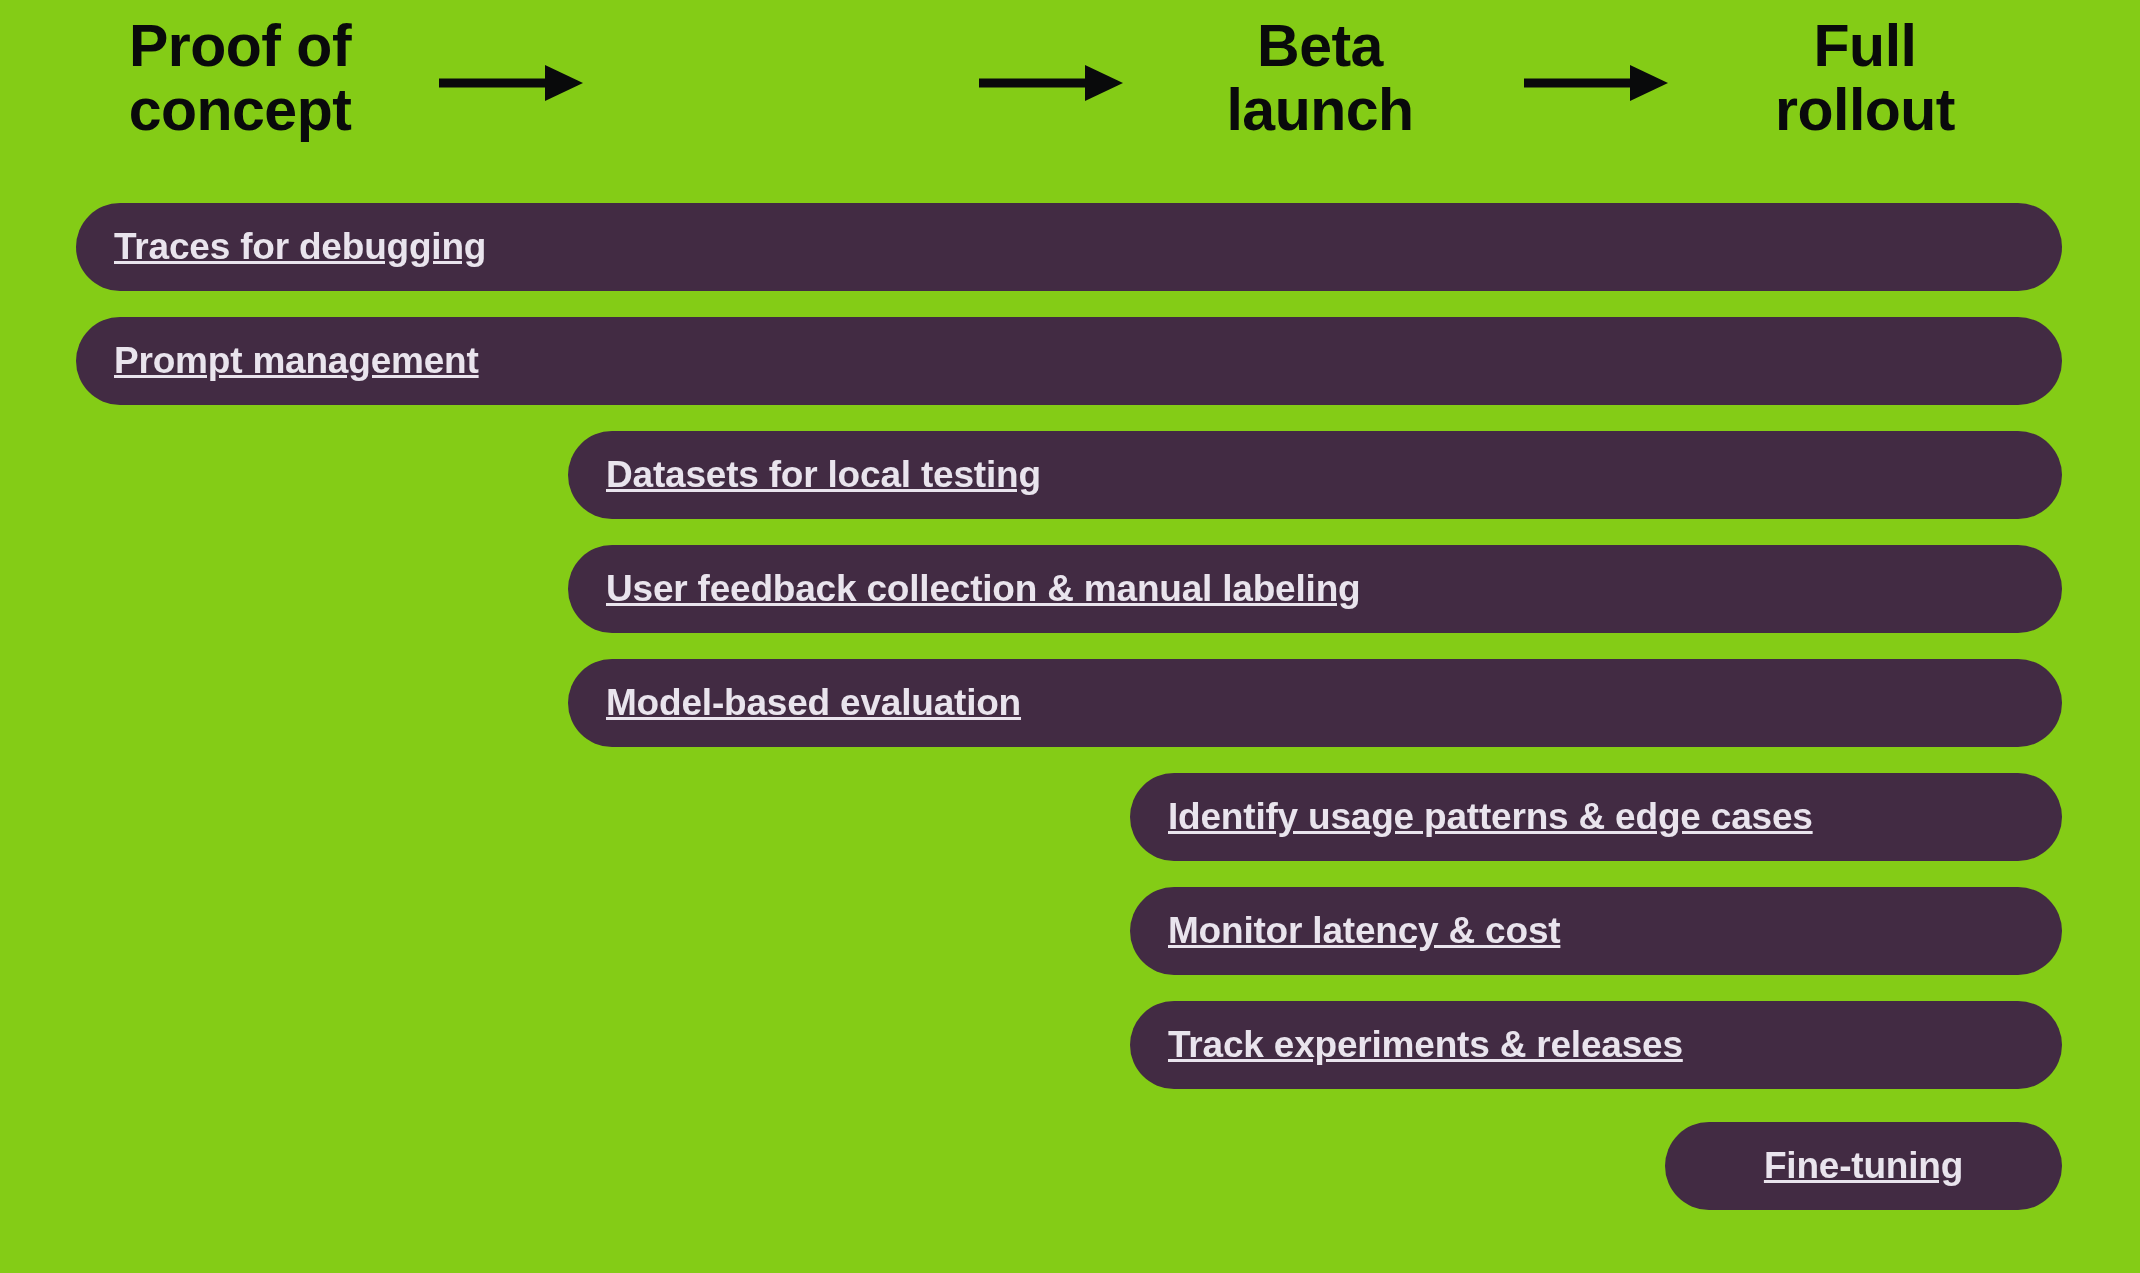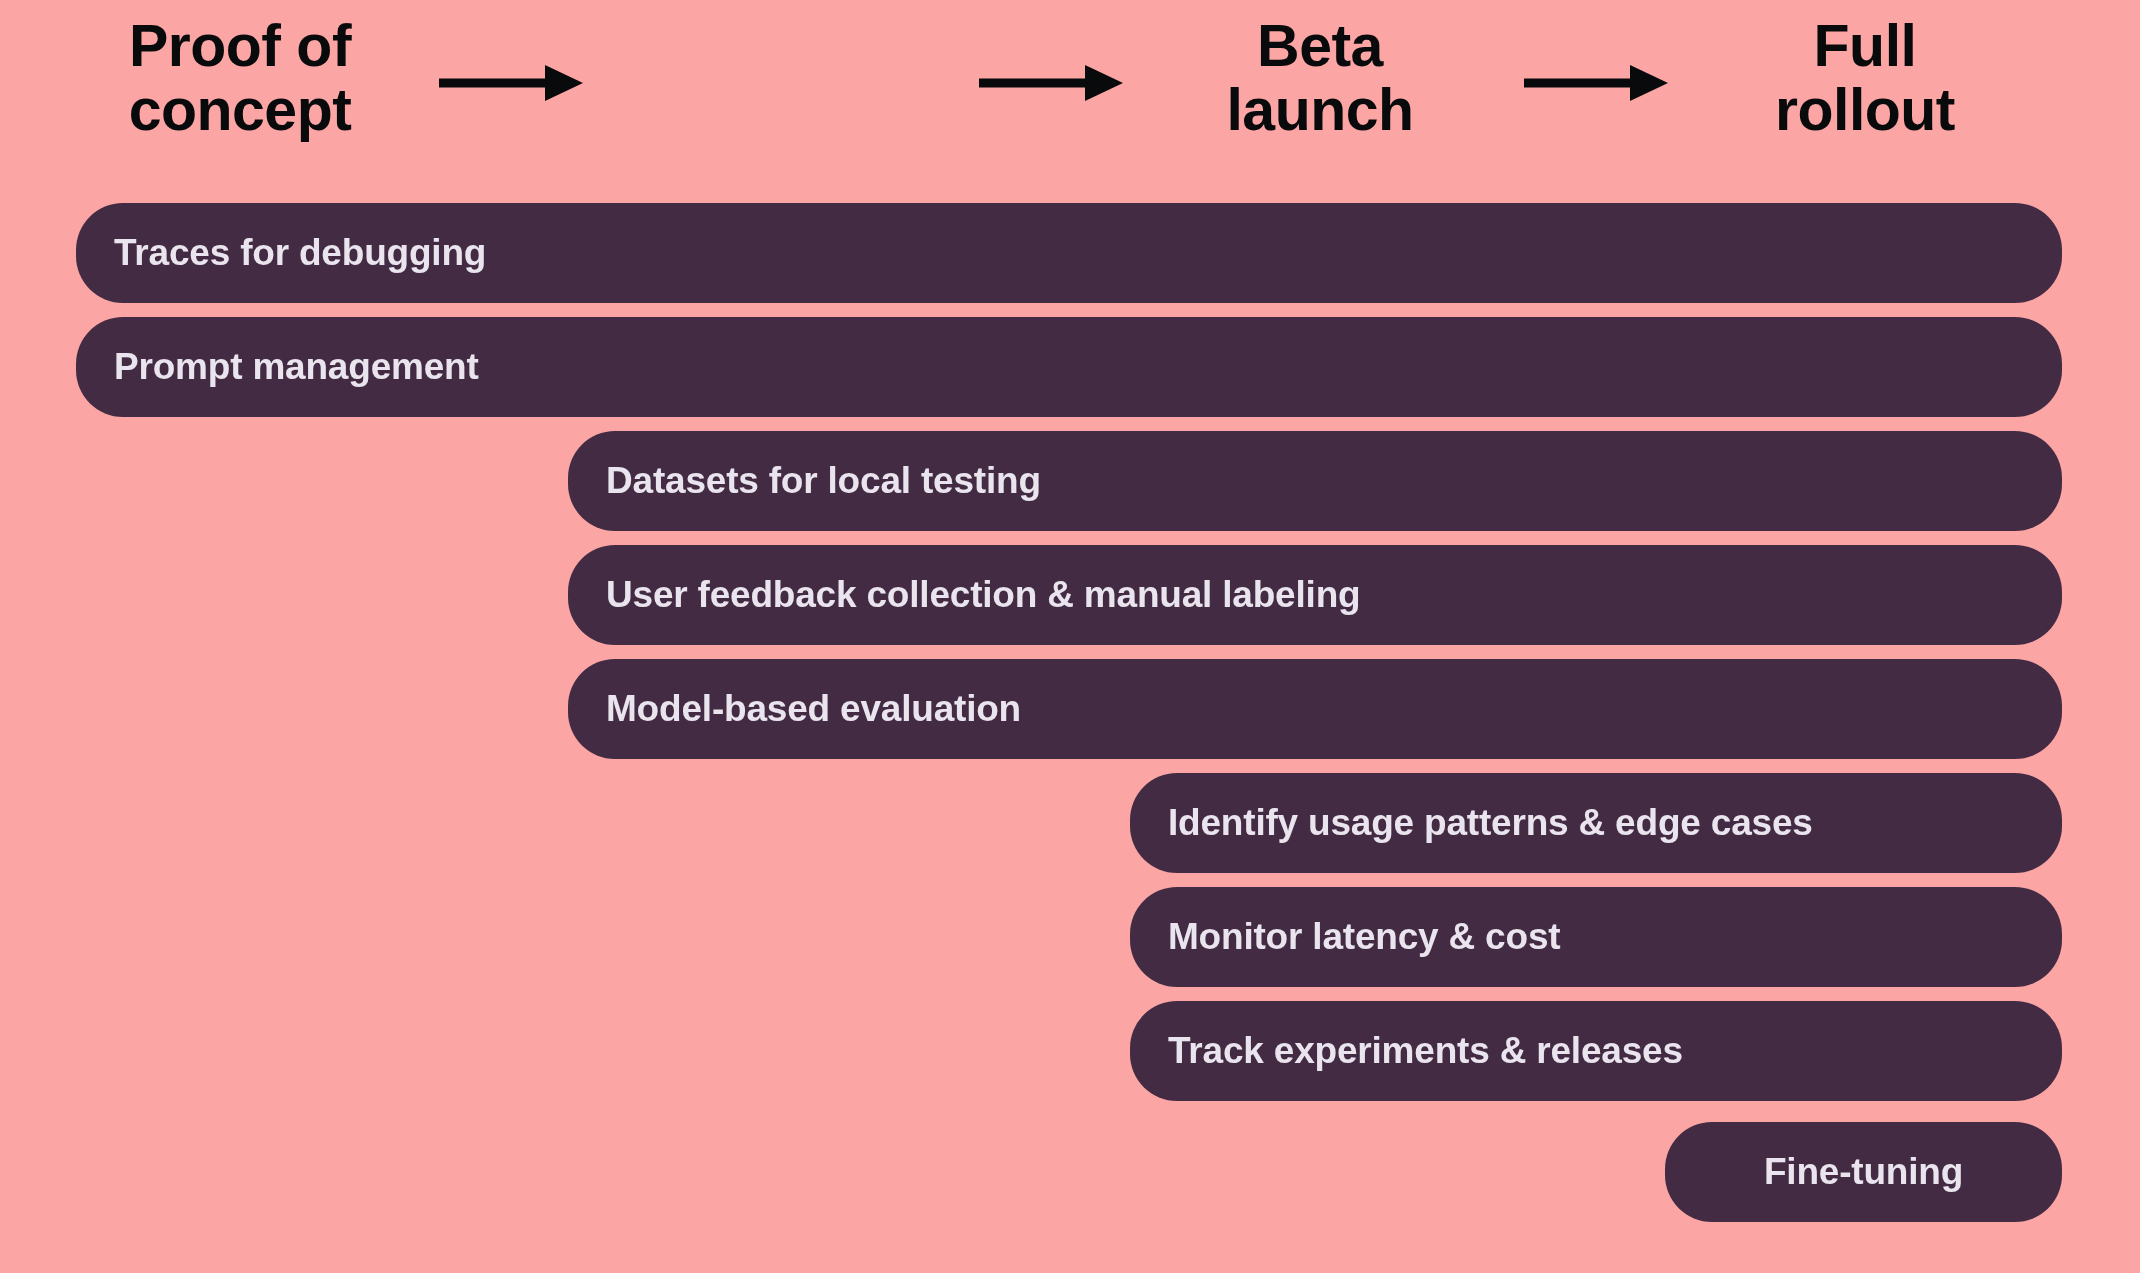--- a/index.html
+++ b/index.html
@@ -10,21 +10,21 @@
     width: 2140px;
     height: 1273px;
     background: #4d6873;
     font-family: "Liberation Sans", sans-serif;
     overflow: hidden;
   }
   #canvas {
     position: relative;
     width: 2140px;
     height: 1273px;
-    background: #fca5a5;
+    background: #84cc16;
   }
 
   
   .phase-row {
     position: absolute;
     left: 0;
     top: 0;
     width: 2140px;
     height: 175px;
   }
@@ -44,30 +44,31 @@
   .phase-arrow {
     position: absolute;
     top: 62px;
     width: 148px;
     height: 42px;
   }
 
   
   .pill {
     position: absolute;
-    height: 100px;
+    height: 88px;
     background: #422b43;
     border-radius: 47px;
     box-sizing: border-box;
     display: flex;
     align-items: center;
     color: #e9e4ed;
     font-size: 37px;
     font-weight: bold;
     letter-spacing: -0.2px;
+    text-decoration: underline;
   }
   .pill.left-aligned {
     justify-content: flex-start;
     padding-left: 38px;
   }
   .pill.centered {
     justify-content: center;
     padding: 0 30px;
   }
   .pill-label {

